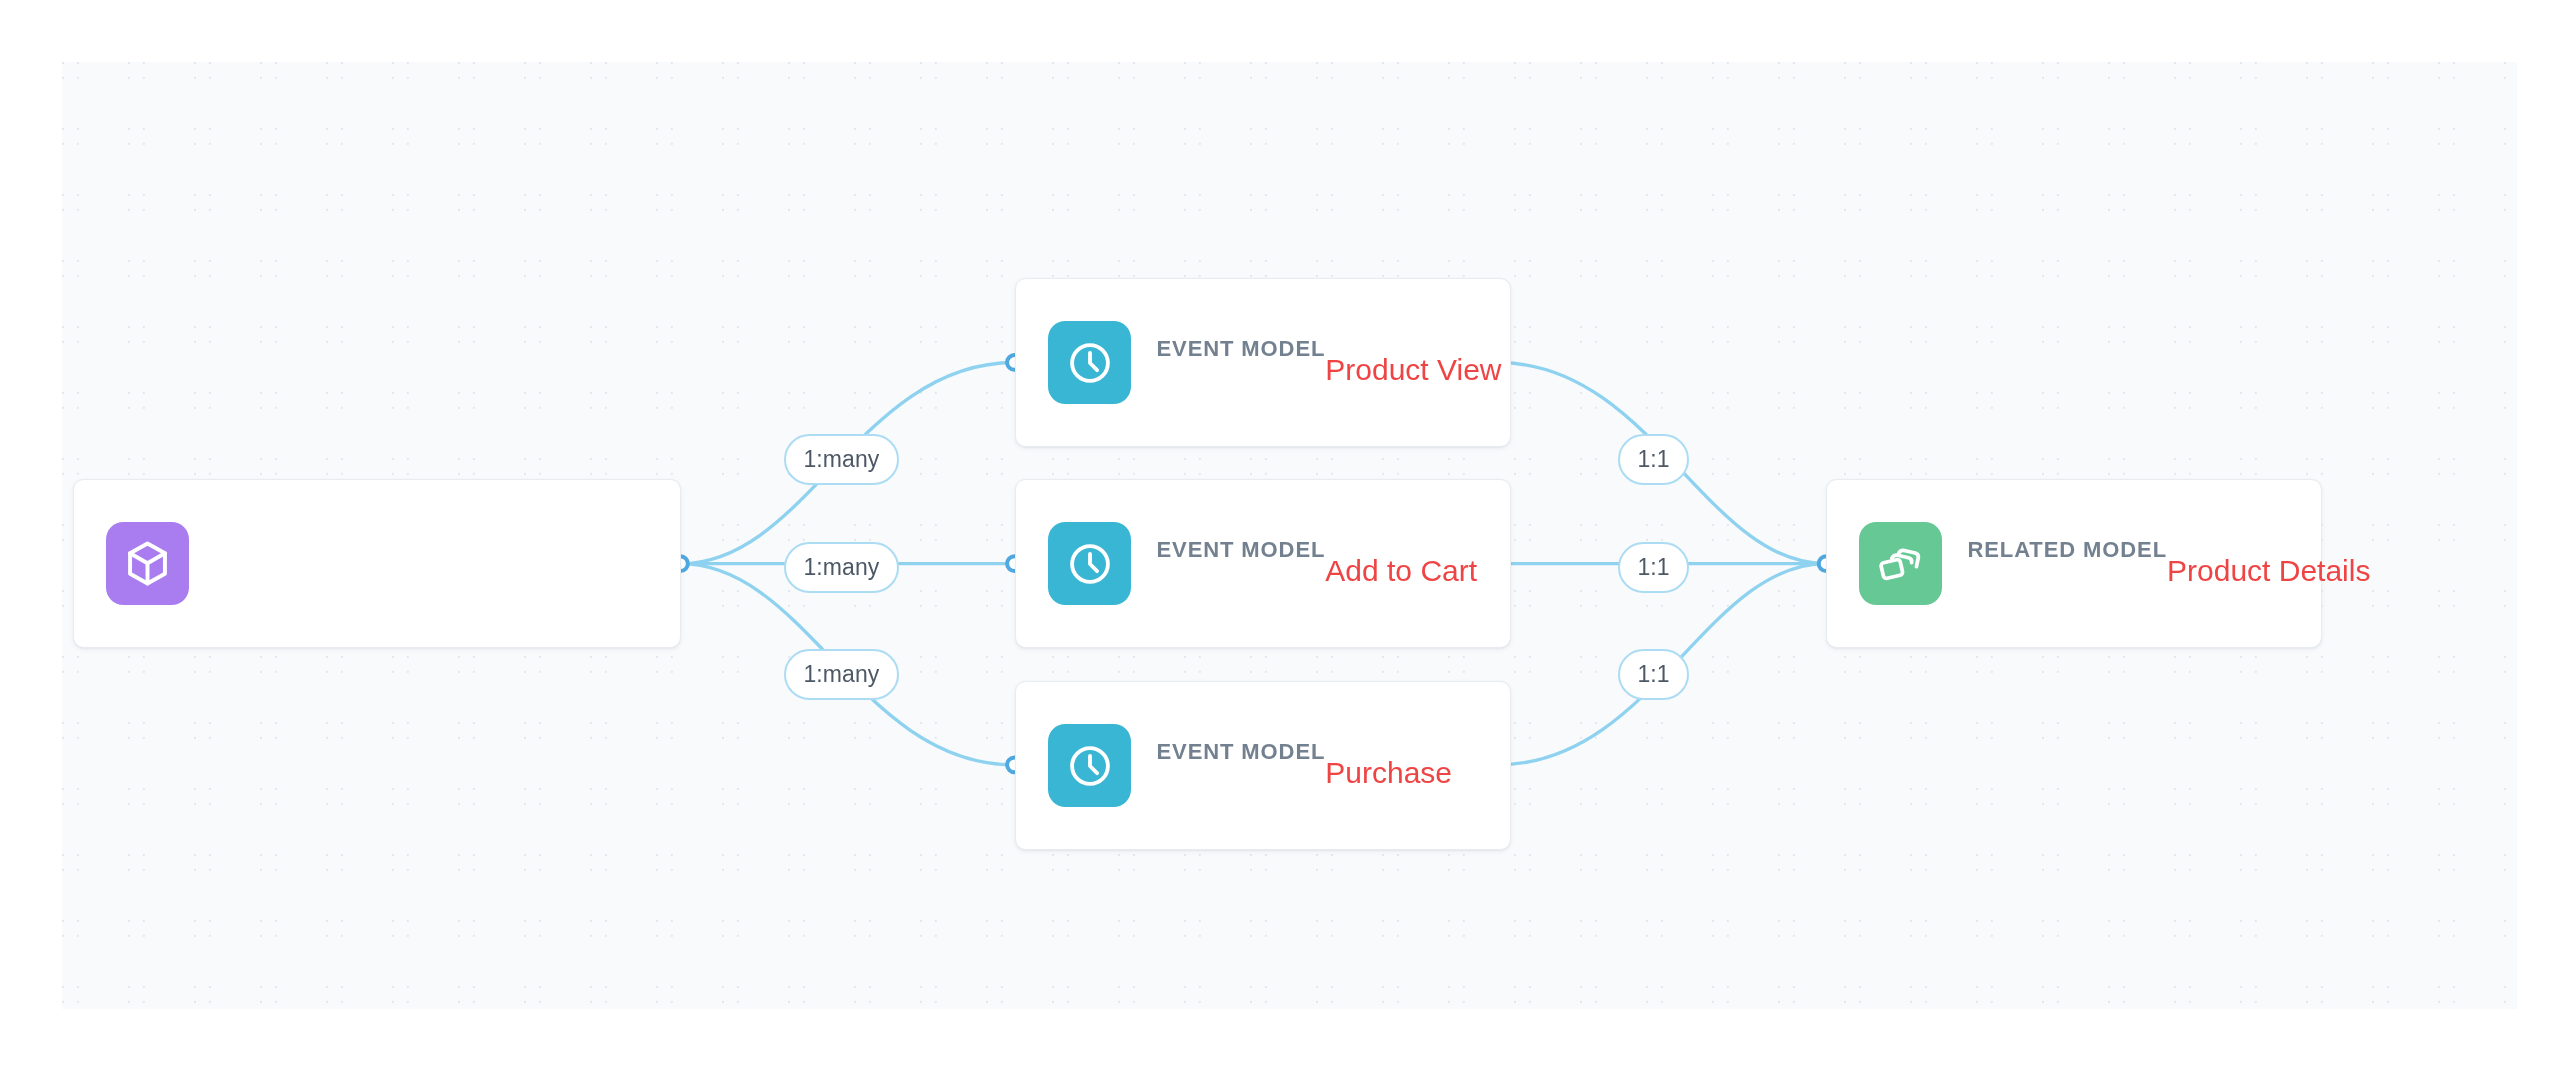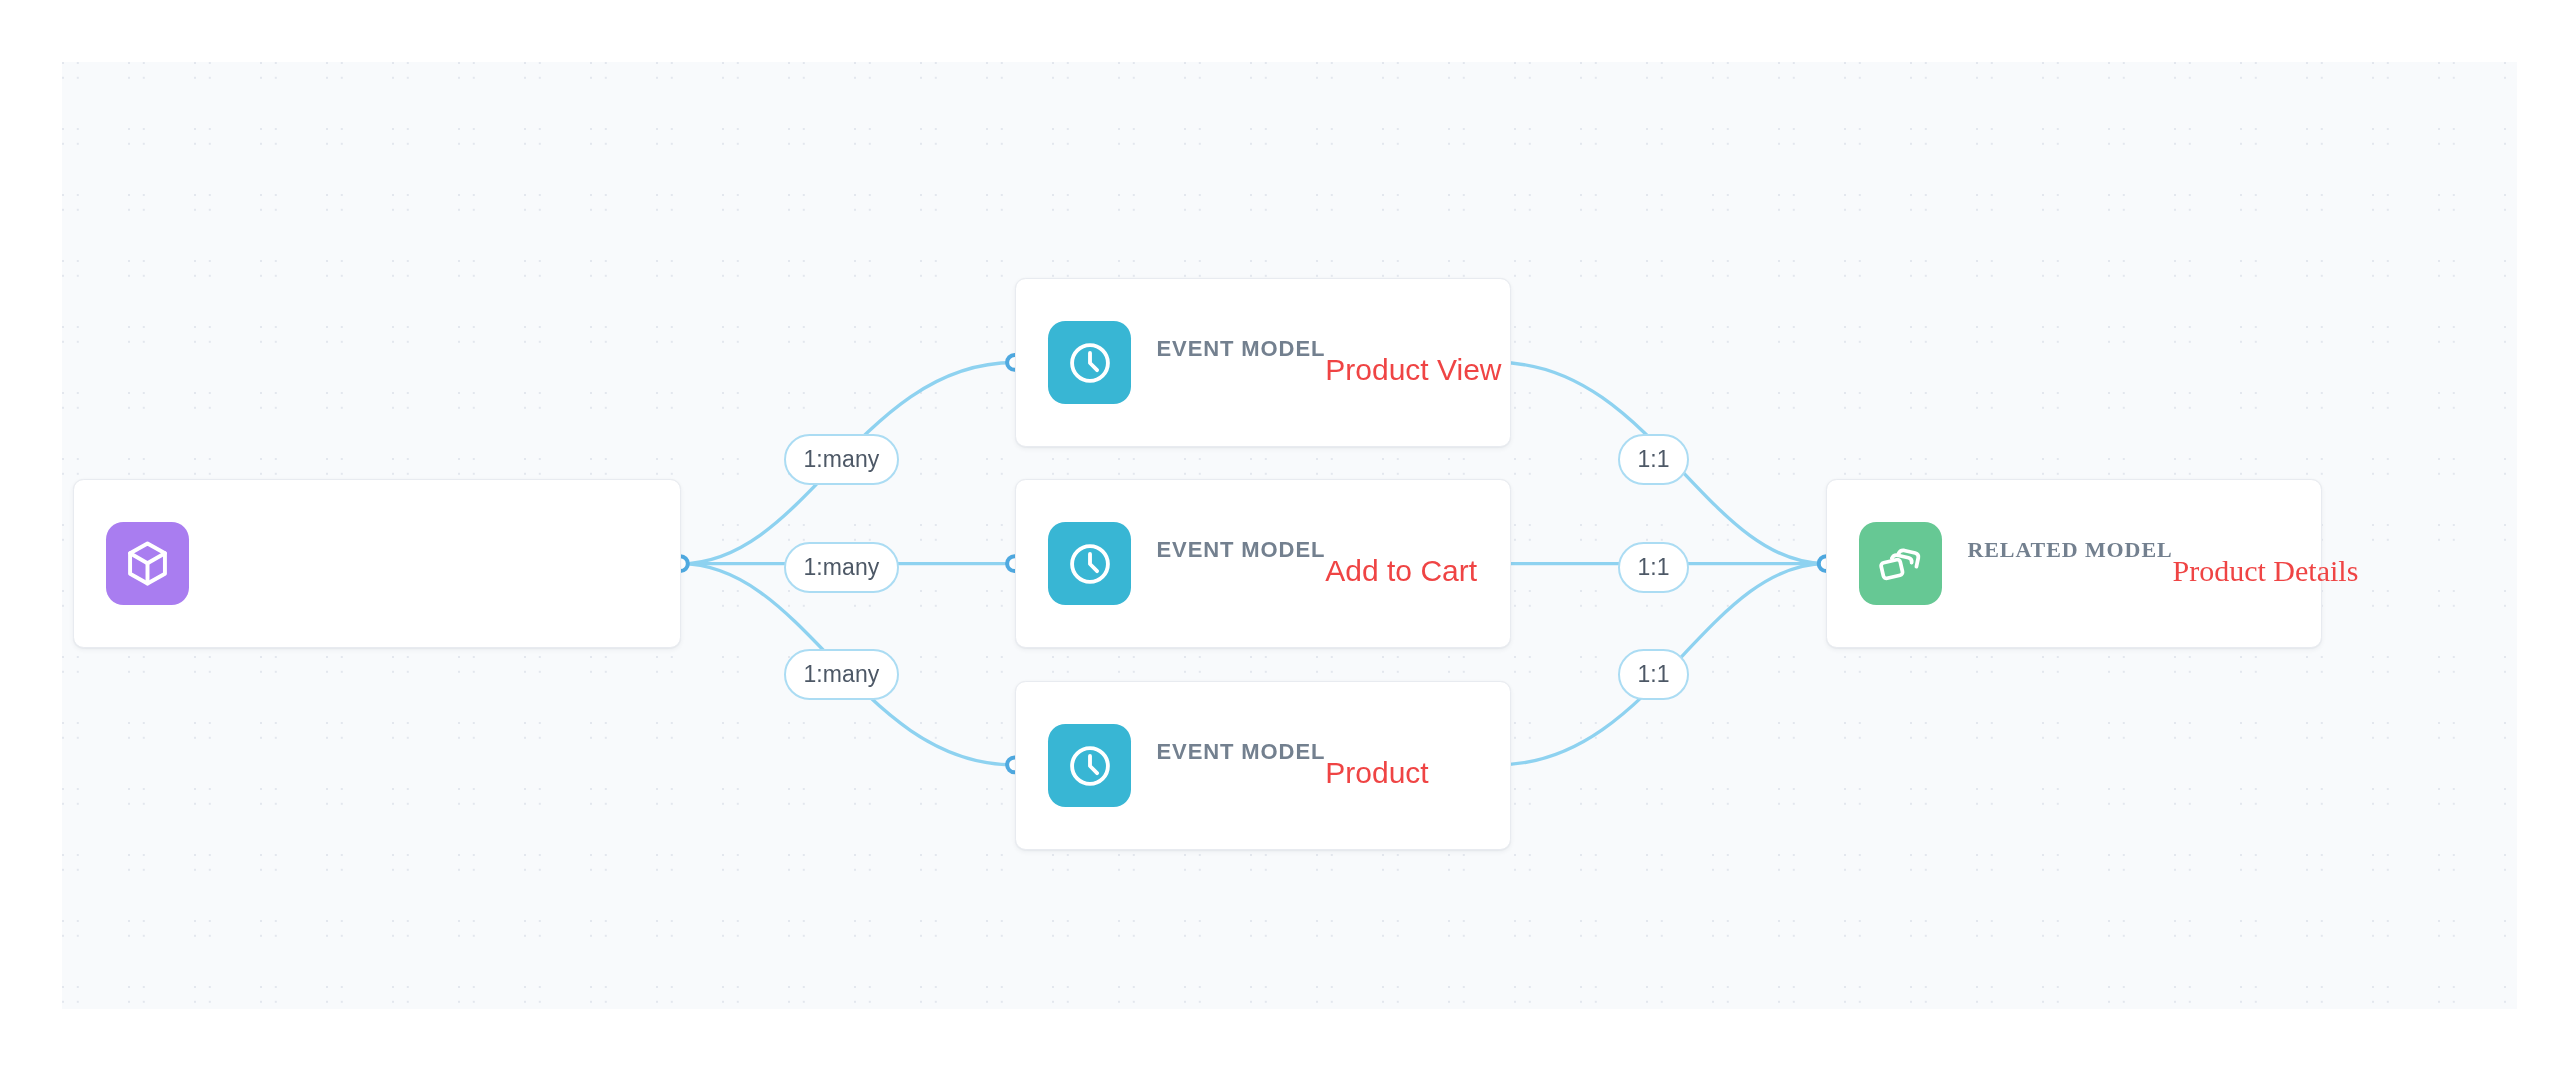--- a/index.html
+++ b/index.html
@@ -199,25 +199,25 @@
 
     <div class="node" style="left:953px; top:619px; width:496px; height:169px;">
       <div class="node-icon" style="background:#38b6d4;">
         <svg width="50" height="50" viewBox="0 0 24 24" fill="none" stroke="#ffffff" stroke-width="1.85" stroke-linecap="round" stroke-linejoin="round">
           <circle cx="12" cy="12" r="8.6"></circle>
           <path d="M12 7.2 12 12 15.4 15.4"></path>
         </svg>
       </div>
       <div class="node-text">
         <div class="node-kicker">EVENT MODEL</div>
-        <div class="node-title">Product</div>
-      </div>
-    </div>
-
-    <div class="node" style="left:1764px; top:417px; width:496px; height:169px;font-family:Liberation Serif, serif;">
+        <div class="node-title">Purchase</div>
+      </div>
+    </div>
+
+    <div class="node" style="left:1764px; top:417px; width:496px; height:169px;">
       <div class="node-icon" style="background:#66c894;">
         <svg width="50" height="50" viewBox="0 0 24 24" fill="none" stroke="#ffffff" stroke-width="1.8" stroke-linecap="round" stroke-linejoin="round">
           <rect x="2.9" y="10.6" width="9.4" height="7.6" rx="1.5" transform="rotate(-13 7.6 14.4)"></rect>
           <path d="M7.6 9.3 C8.2 8.0 9.1 7.6 10.3 7.8 L15.6 9.0 C16.8 9.3 17.3 10.1 17.1 11.3"></path>
           <path d="M10.8 7.0 C11.4 5.7 12.3 5.3 13.5 5.5 L18.8 6.7 C20.0 7.0 20.5 7.8 20.3 9.0 L19.4 13.3"></path>
         </svg>
       </div>
       <div class="node-text">
         <div class="node-kicker">RELATED MODEL</div>
         <div class="node-title">Product Details</div>

